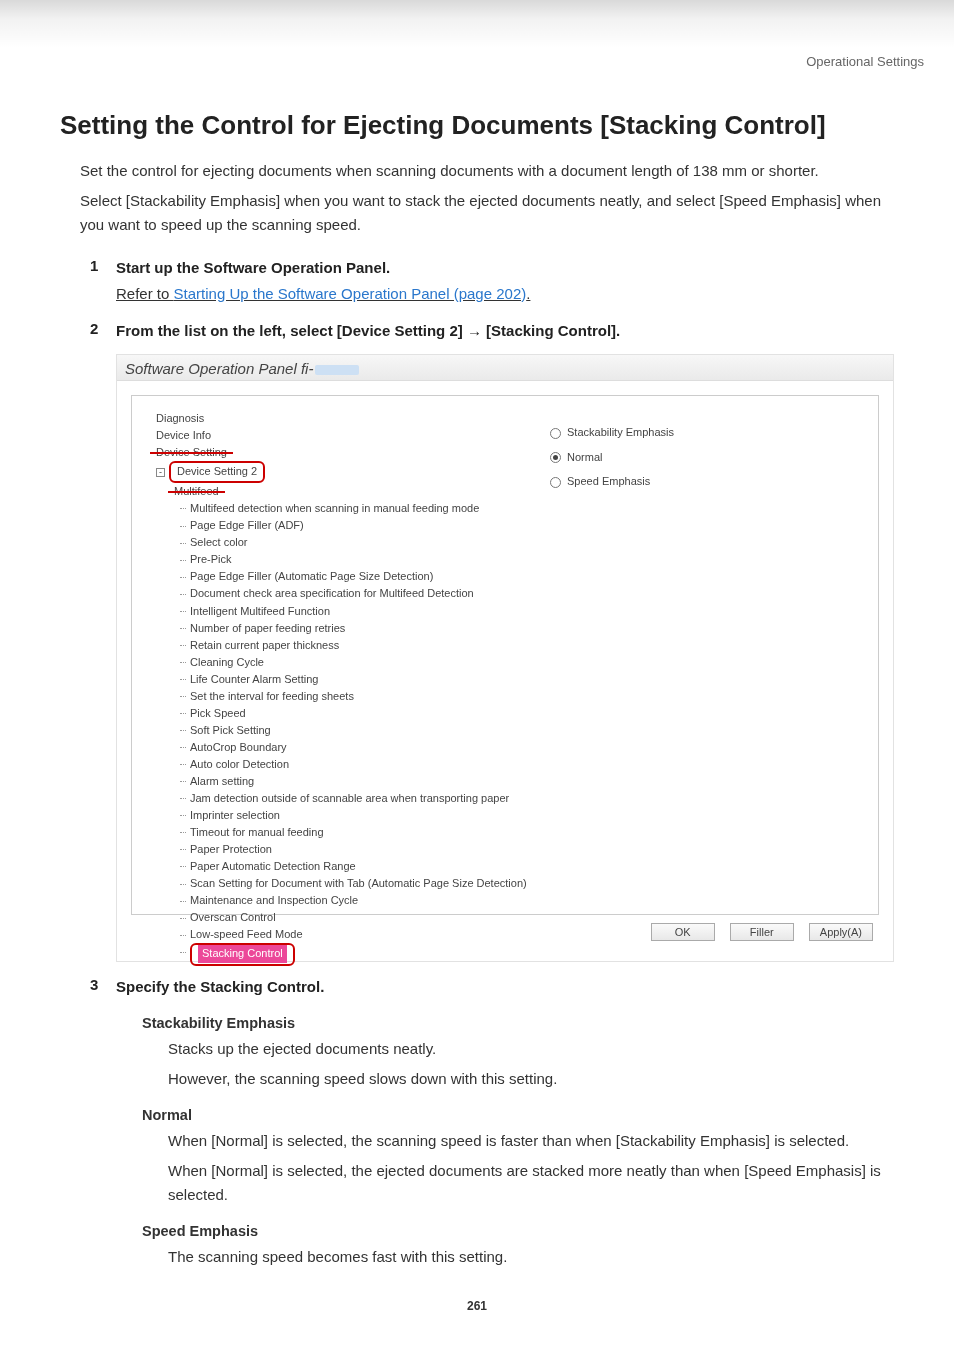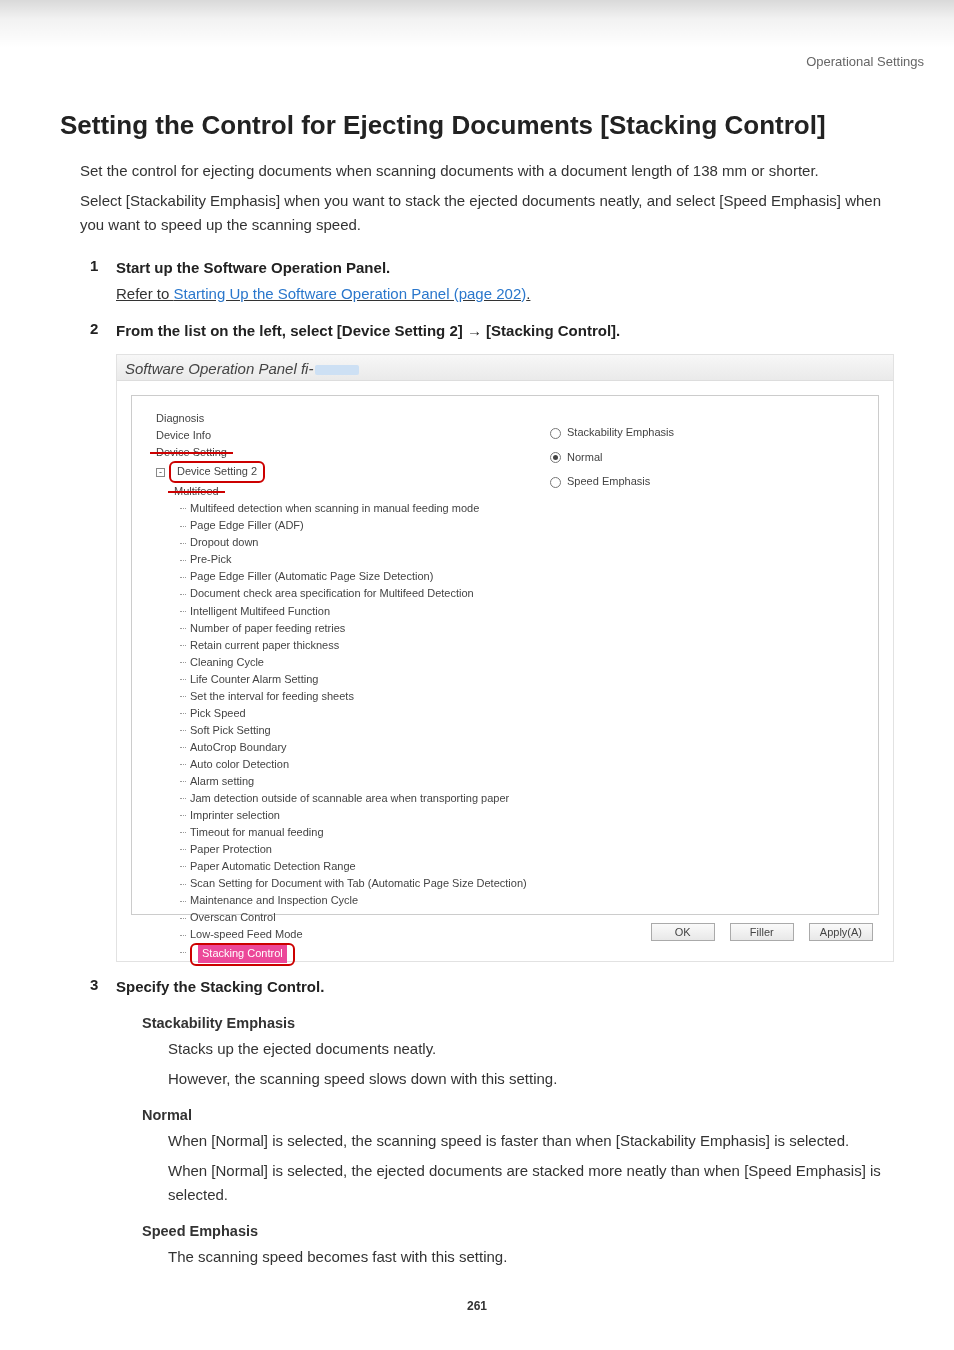--- a/index.html
+++ b/index.html
@@ -77,21 +77,21 @@
           <div class="panel">
             <div class="tree-col">
               <ul class="tree-root">
                 <li class="lvl1 node-line">Diagnosis</li>
                 <li class="lvl1 node-line">Device Info</li>
                 <li class="lvl1 node-line"><span class="strike">Device Setting</span></li>
                 <li class="lvl1 node-line"><span class="box-toggle">-</span><span class="circled">Device Setting 2</span></li>
                 <li class="lvl2 node-line"><span class="strike">Multifeed</span></li>
                 <li class="lvl3">Multifeed detection when scanning in manual feeding mode</li>
                 <li class="lvl3">Page Edge Filler (ADF)</li>
-                <li class="lvl3">Dropout down</li>
+                <li class="lvl3">Select color</li>
                 <li class="lvl3">Pre-Pick</li>
                 <li class="lvl3">Page Edge Filler (Automatic Page Size Detection)</li>
                 <li class="lvl3">Document check area specification for Multifeed Detection</li>
                 <li class="lvl3">Intelligent Multifeed Function</li>
                 <li class="lvl3">Number of paper feeding retries</li>
                 <li class="lvl3">Retain current paper thickness</li>
                 <li class="lvl3">Cleaning Cycle</li>
                 <li class="lvl3">Life Counter Alarm Setting</li>
                 <li class="lvl3">Set the interval for feeding sheets</li>
                 <li class="lvl3">Pick Speed</li>

